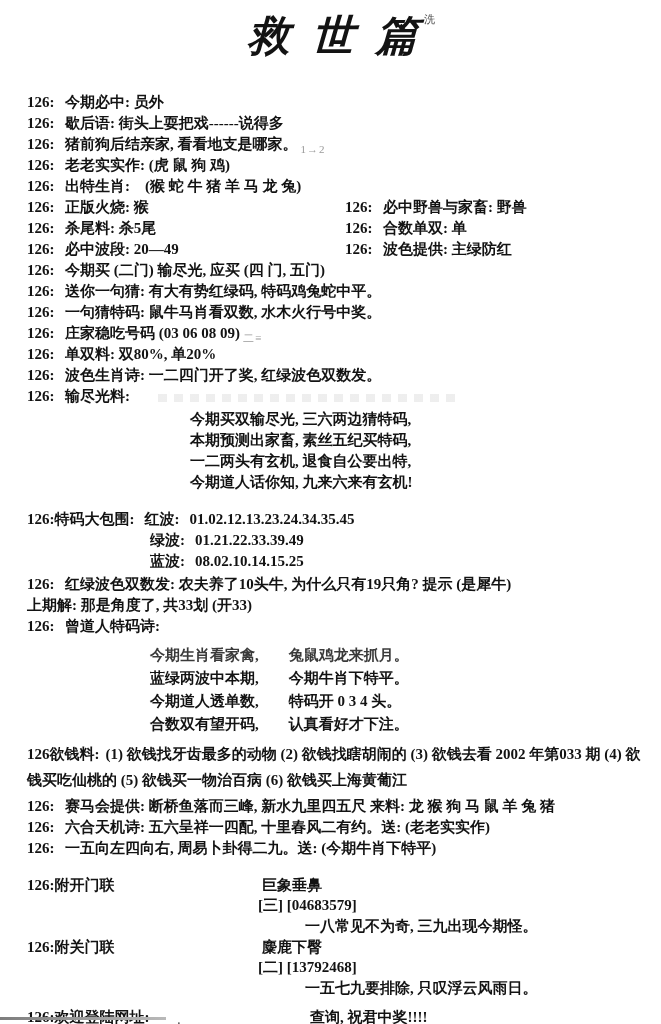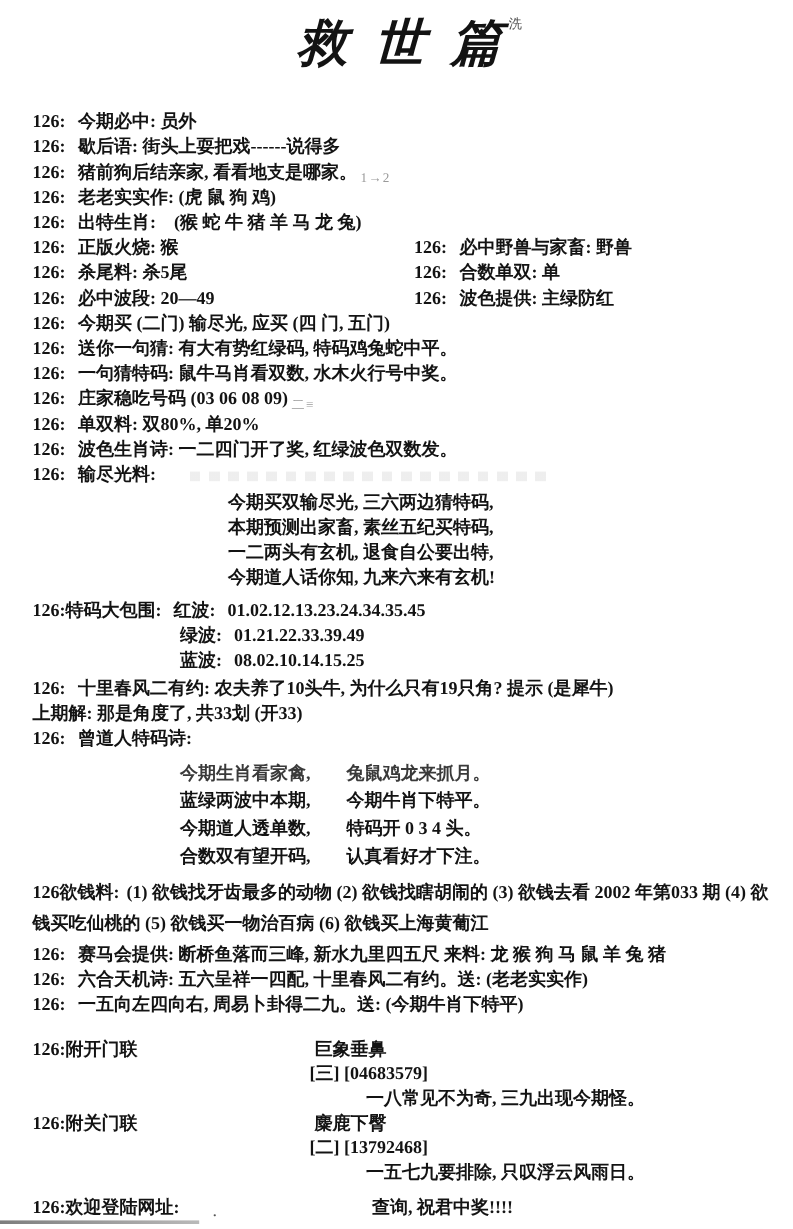--- a/index.html
+++ b/index.html
@@ -159,34 +159,34 @@
       <span class="num">126:</span><span>输尽光料:</span><span class="ghost"></span>
     </div>
 
     <div class="poem1">
       <div class="pline">今期买双输尽光, 三六两边猜特码,</div>
       <div class="pline">本期预测出家畜, 素丝五纪买特码,</div>
       <div class="pline">一二两头有玄机, 退食自公要出特,</div>
       <div class="pline">今期道人话你知, 九来六来有玄机!</div>
     </div>
 
-    <div class="waves" style="margin-top:6px;">
+    <div class="waves" style="margin-top:16px;">
       <div class="wline">
         <span class="num">126:</span><span class="wlabel">特码大包围:</span><span class="wlabel">红波:</span><span>01.02.12.13.23.24.34.35.45</span>
       </div>
       <div class="wline indent">
         <span class="wlabel">绿波:</span><span>01.21.22.33.39.49</span>
       </div>
       <div class="wline indent">
         <span class="wlabel">蓝波:</span><span>08.02.10.14.15.25</span>
       </div>
     </div>
 
     <div class="ln" style="margin-top:2px;">
-      <span class="num">126:</span><span>十里春风二有约: 农夫养了10头牛, 为什么只有19只角? 提示 (是犀牛)</span>
+      <span class="num">126:</span><span>红绿波色双数发: 农夫养了10头牛, 为什么只有19只角? 提示 (是犀牛)</span>
     </div>
     <div class="ln">
       <span>上期解: 那是角度了, 共33划 (开33)</span>
     </div>
 
     <div class="ln">
       <span class="num">126:</span><span>曾道人特码诗:</span>
     </div>
     <div class="zeng">
       <div class="zline zl0"><span>今期生肖看家禽,</span><span class="zb">兔鼠鸡龙来抓月。</span></div>

